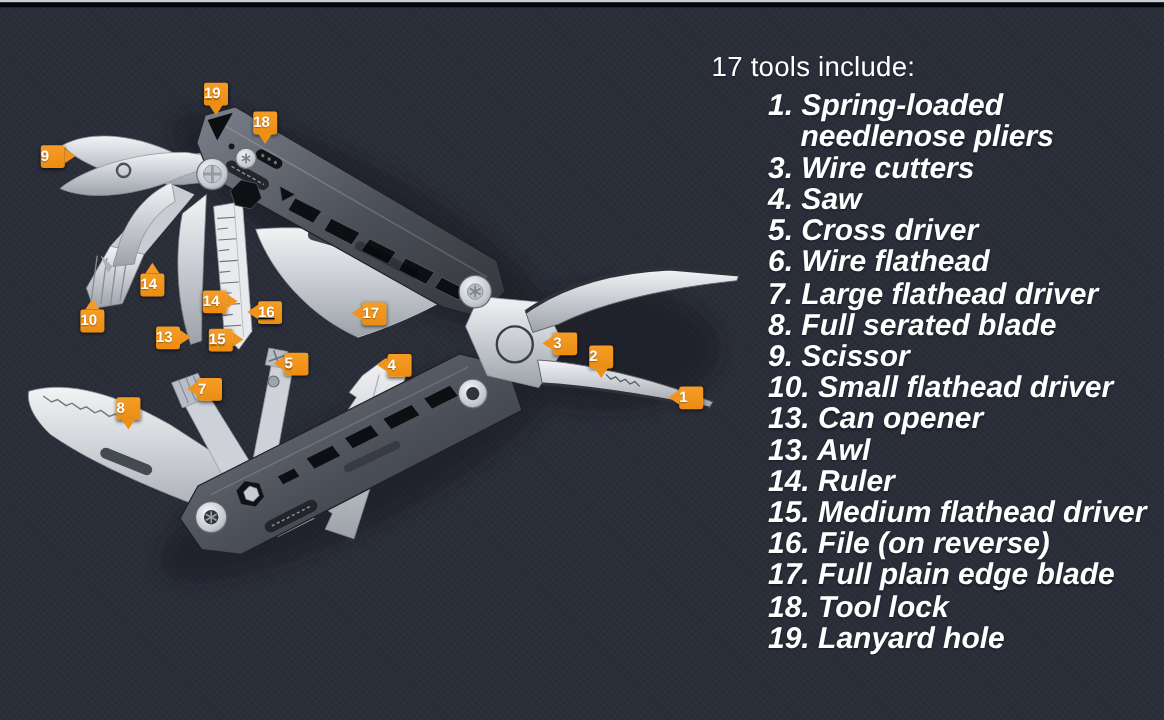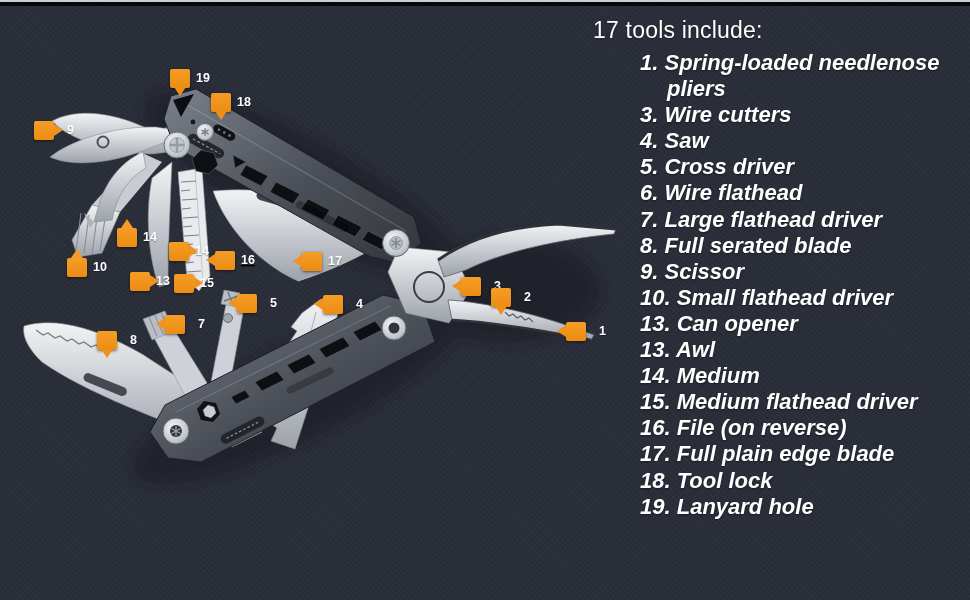--- a/index.html
+++ b/index.html
@@ -7,30 +7,30 @@
   #stage{position:relative;width:970px;height:600px;background:#2a2e39;
     background-image:
       repeating-linear-gradient(45deg, rgba(255,255,255,.018) 0 1px, transparent 1px 4px),
       repeating-linear-gradient(-45deg, rgba(0,0,0,.06) 0 1px, transparent 1px 4px);}
   .top-strip{position:absolute;left:0;top:0;width:970px;height:2px;background:#c9cdd4;}
   .top-strip2{position:absolute;left:0;top:2px;width:970px;height:4px;background:#05070a;}
   #art{position:absolute;left:0;top:0;}
   
   .panel{position:absolute;left:593px;top:16px;width:372px;color:#ffffff;}
   .heading{font:400 23px/28px "Liberation Sans",sans-serif;letter-spacing:.2px;
-    text-shadow:0 1px 2px rgba(0,0,0,.4);}
+    text-shadow:0 1px 2px rgba(0,0,0,.4);margin-top:25px;}
   .tool-list{margin-top:6px;padding-left:47px;width:318px;}
-  .tool-item{font-style:italic;font-weight:700;font-size:22px;line-height:26.1px;
+  .tool-item{font-style:italic;font-weight:700;font-size:25px;line-height:26.1px;
     padding-left:27px;text-indent:-27px;text-shadow:0 1px 2px rgba(0,0,0,.45);}
   .tool-num{font-style:italic;}
   
   .pin{position:absolute;width:20px;height:19px;border-radius:2px;
     background:linear-gradient(#f59d26,#ec8c12);
     box-shadow:0 1px 3px rgba(0,0,0,.55);z-index:5;}
-  .pin-num{display:block;width:40px;text-align:right;color:#fff;
+  .pin-num{display:block;width:40px;text-align:left;color:#fff;
     font:700 12.5px/19px "Liberation Sans",sans-serif;text-shadow:0 1px 1px rgba(0,0,0,.35);}
   .tri{position:absolute;width:0;height:0;}
   .dir-down  .tri{left:4px;top:18px;border-left:6px solid transparent;border-right:6px solid transparent;border-top:9px solid #ee8f16;}
   .dir-up    .tri{left:4px;top:-9px;border-left:6px solid transparent;border-right:6px solid transparent;border-bottom:9px solid #f49b25;}
   .dir-left  .tri{left:-9px;top:3.5px;border-top:6px solid transparent;border-bottom:6px solid transparent;border-right:9px solid #f0931e;}
   .dir-right .tri{right:-9px;top:3.5px;border-top:6px solid transparent;border-bottom:6px solid transparent;border-left:9px solid #f0931e;}
 </style>
 </head>
 <body>
 
@@ -275,21 +275,21 @@
         <div class="tool-item"><span class="tool-num">3.</span><span class="tool-label"> Wire cutters</span></div>
         <div class="tool-item"><span class="tool-num">4.</span><span class="tool-label"> Saw</span></div>
         <div class="tool-item"><span class="tool-num">5.</span><span class="tool-label"> Cross driver</span></div>
         <div class="tool-item"><span class="tool-num">6.</span><span class="tool-label"> Wire flathead</span></div>
         <div class="tool-item"><span class="tool-num">7.</span><span class="tool-label"> Large flathead driver</span></div>
         <div class="tool-item"><span class="tool-num">8.</span><span class="tool-label"> Full serated blade</span></div>
         <div class="tool-item"><span class="tool-num">9.</span><span class="tool-label"> Scissor</span></div>
         <div class="tool-item"><span class="tool-num">10.</span><span class="tool-label"> Small flathead driver</span></div>
         <div class="tool-item"><span class="tool-num">13.</span><span class="tool-label"> Can opener</span></div>
         <div class="tool-item"><span class="tool-num">13.</span><span class="tool-label"> Awl</span></div>
-        <div class="tool-item"><span class="tool-num">14.</span><span class="tool-label"> Medium</span></div>
+        <div class="tool-item"><span class="tool-num">14.</span><span class="tool-label"> Ruler</span></div>
         <div class="tool-item"><span class="tool-num">15.</span><span class="tool-label"> Medium flathead driver</span></div>
         <div class="tool-item"><span class="tool-num">16.</span><span class="tool-label"> File (on reverse)</span></div>
         <div class="tool-item"><span class="tool-num">17.</span><span class="tool-label"> Full plain edge blade</span></div>
         <div class="tool-item"><span class="tool-num">18.</span><span class="tool-label"> Tool lock</span></div>
         <div class="tool-item"><span class="tool-num">19.</span><span class="tool-label"> Lanyard hole</span></div>
       </div>
   </div>
 </div>
 
 </body></html>

